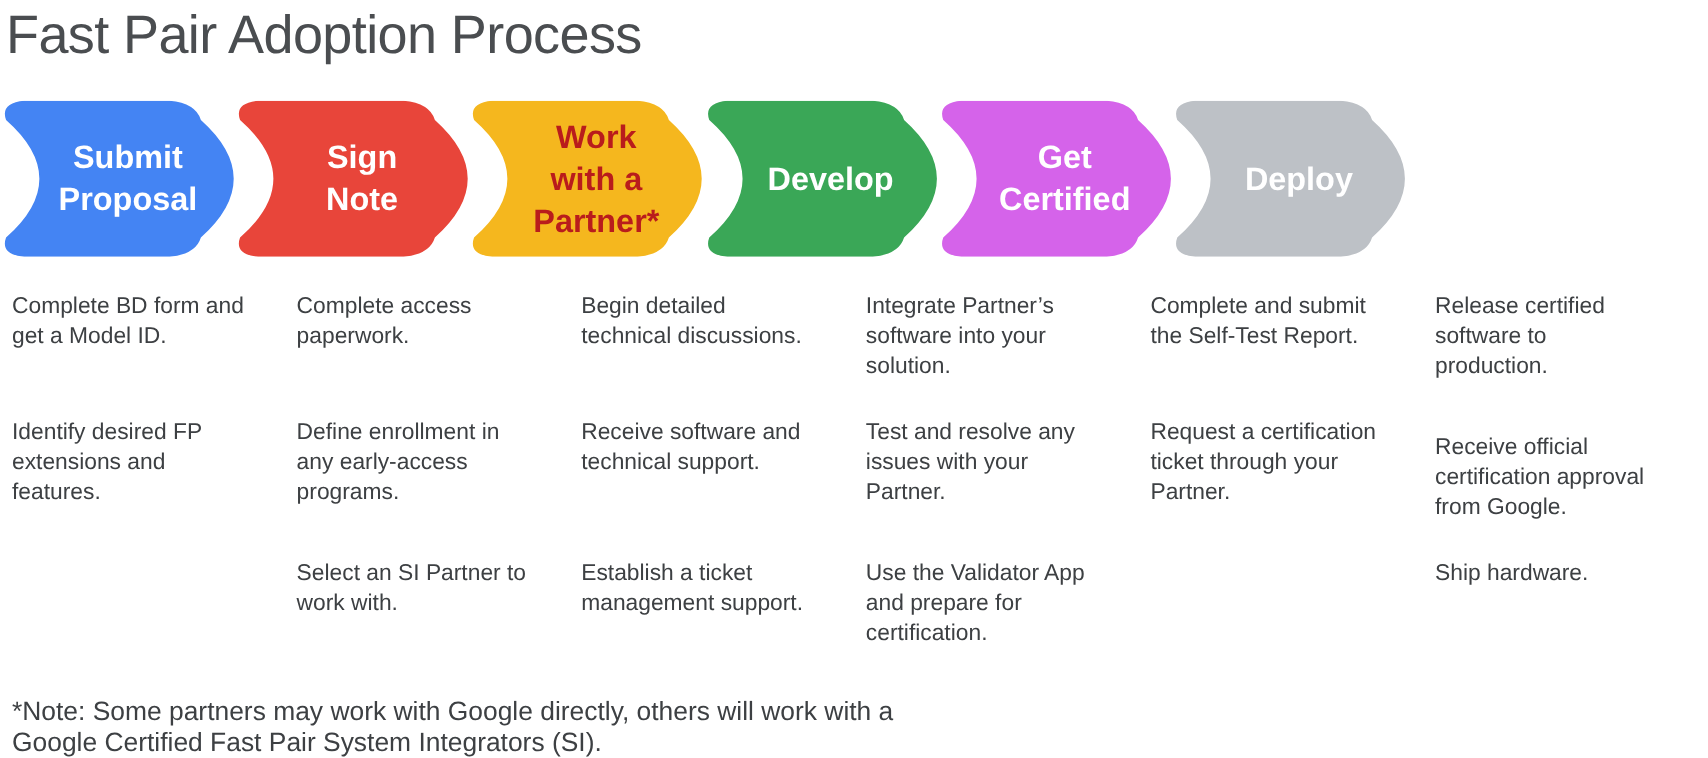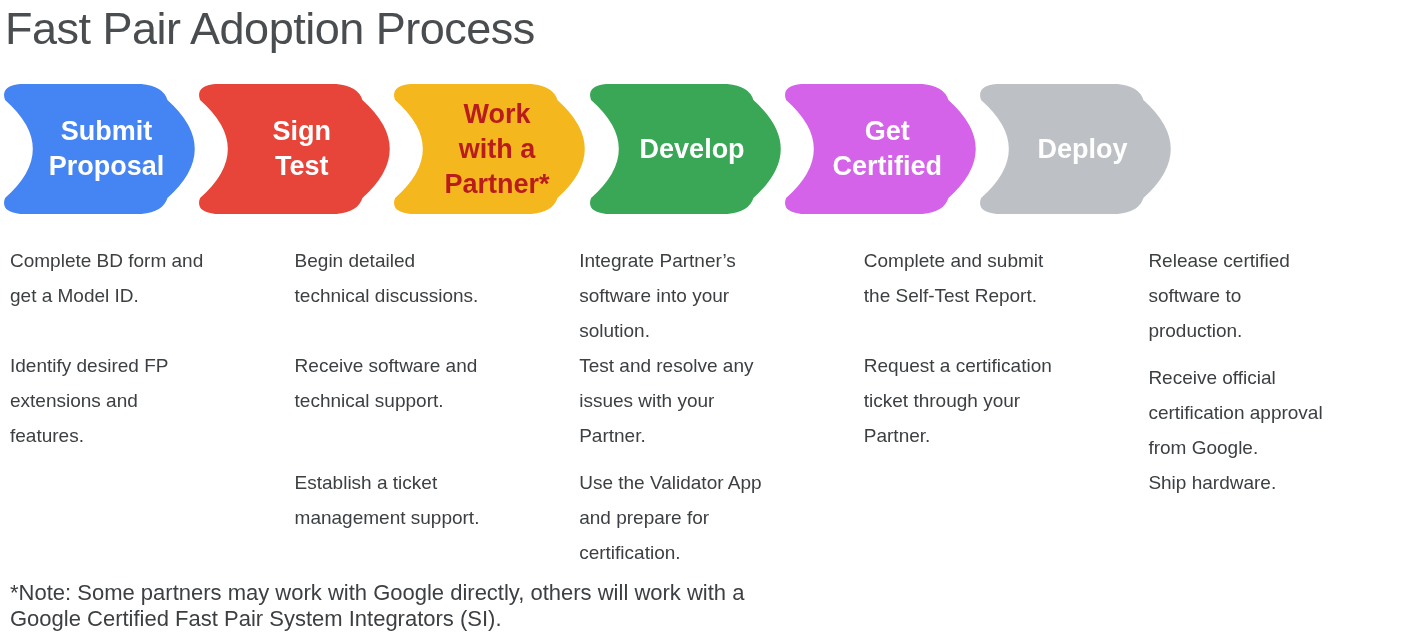--- a/index.html
+++ b/index.html
@@ -67,21 +67,21 @@
     width: 1423px;
     display: flex;
   }
   .col {
     flex: 1 1 0;
     box-sizing: border-box;
     padding: 0 22px 0 10px;
   }
   .cell {
     font-size: 19px;
-    line-height: 35px;
+    line-height: 25px;
     color: #3d4043;
     white-space: pre-line;
   }
   .cell-0 { height: 105px; }
   .cell-1 { height: 117px; }
   .footnote {
     position: absolute;
     top: 580px;
     left: 10px;
     font-size: 22px;
@@ -102,21 +102,21 @@
     </svg>
     <div class="stage-label" style="color: rgb(255, 255, 255);">Submit
 Proposal</div>
   </div>
 
   <div class="stage">
     <svg class="stage-svg" viewBox="0 0 232 130" preserveAspectRatio="none" aria-hidden="true">
       <path d="M 24 0 L 168 0 Q 194 2 199 16 Q 264 65 199 114 Q 194 128 168 130 L 24 130 Q 0 128 6 114 Q 72 65 6 16 Q 0 2 24 0 Z" fill="#e8453a"></path>
     </svg>
     <div class="stage-label" style="color: rgb(255, 255, 255);">Sign
-Test</div>
+Note</div>
   </div>
 
   <div class="stage">
     <svg class="stage-svg" viewBox="0 0 232 130" preserveAspectRatio="none" aria-hidden="true">
       <path d="M 24 0 L 168 0 Q 194 2 199 16 Q 264 65 199 114 Q 194 128 168 130 L 24 130 Q 0 128 6 114 Q 72 65 6 16 Q 0 2 24 0 Z" fill="#f5b71e"></path>
     </svg>
     <div class="stage-label" style="color: #b91c1c;">Work
 with a
 Partner*</div>
   </div>
@@ -145,20 +145,29 @@
 </div>
   <div class="cols" id="cols">
   <div class="col">
     <div class="cell cell-0">Complete BD form and
 get a Model ID.</div>
     <div class="cell cell-1">Identify desired FP
 extensions and
 features.</div>
   </div>
 
+  <div class="col">
+    <div class="cell cell-0">Complete access
+paperwork.</div>
+    <div class="cell cell-1">Define enrollment in
+any early-access
+programs.</div>
+    <div class="cell cell-2">Select an SI Partner to
+work with.</div>
+  </div>
 
   <div class="col">
     <div class="cell cell-0">Begin detailed
 technical discussions.</div>
     <div class="cell cell-1">Receive software and
 technical support.</div>
     <div class="cell cell-2">Establish a ticket
 management support.</div>
   </div>
 

